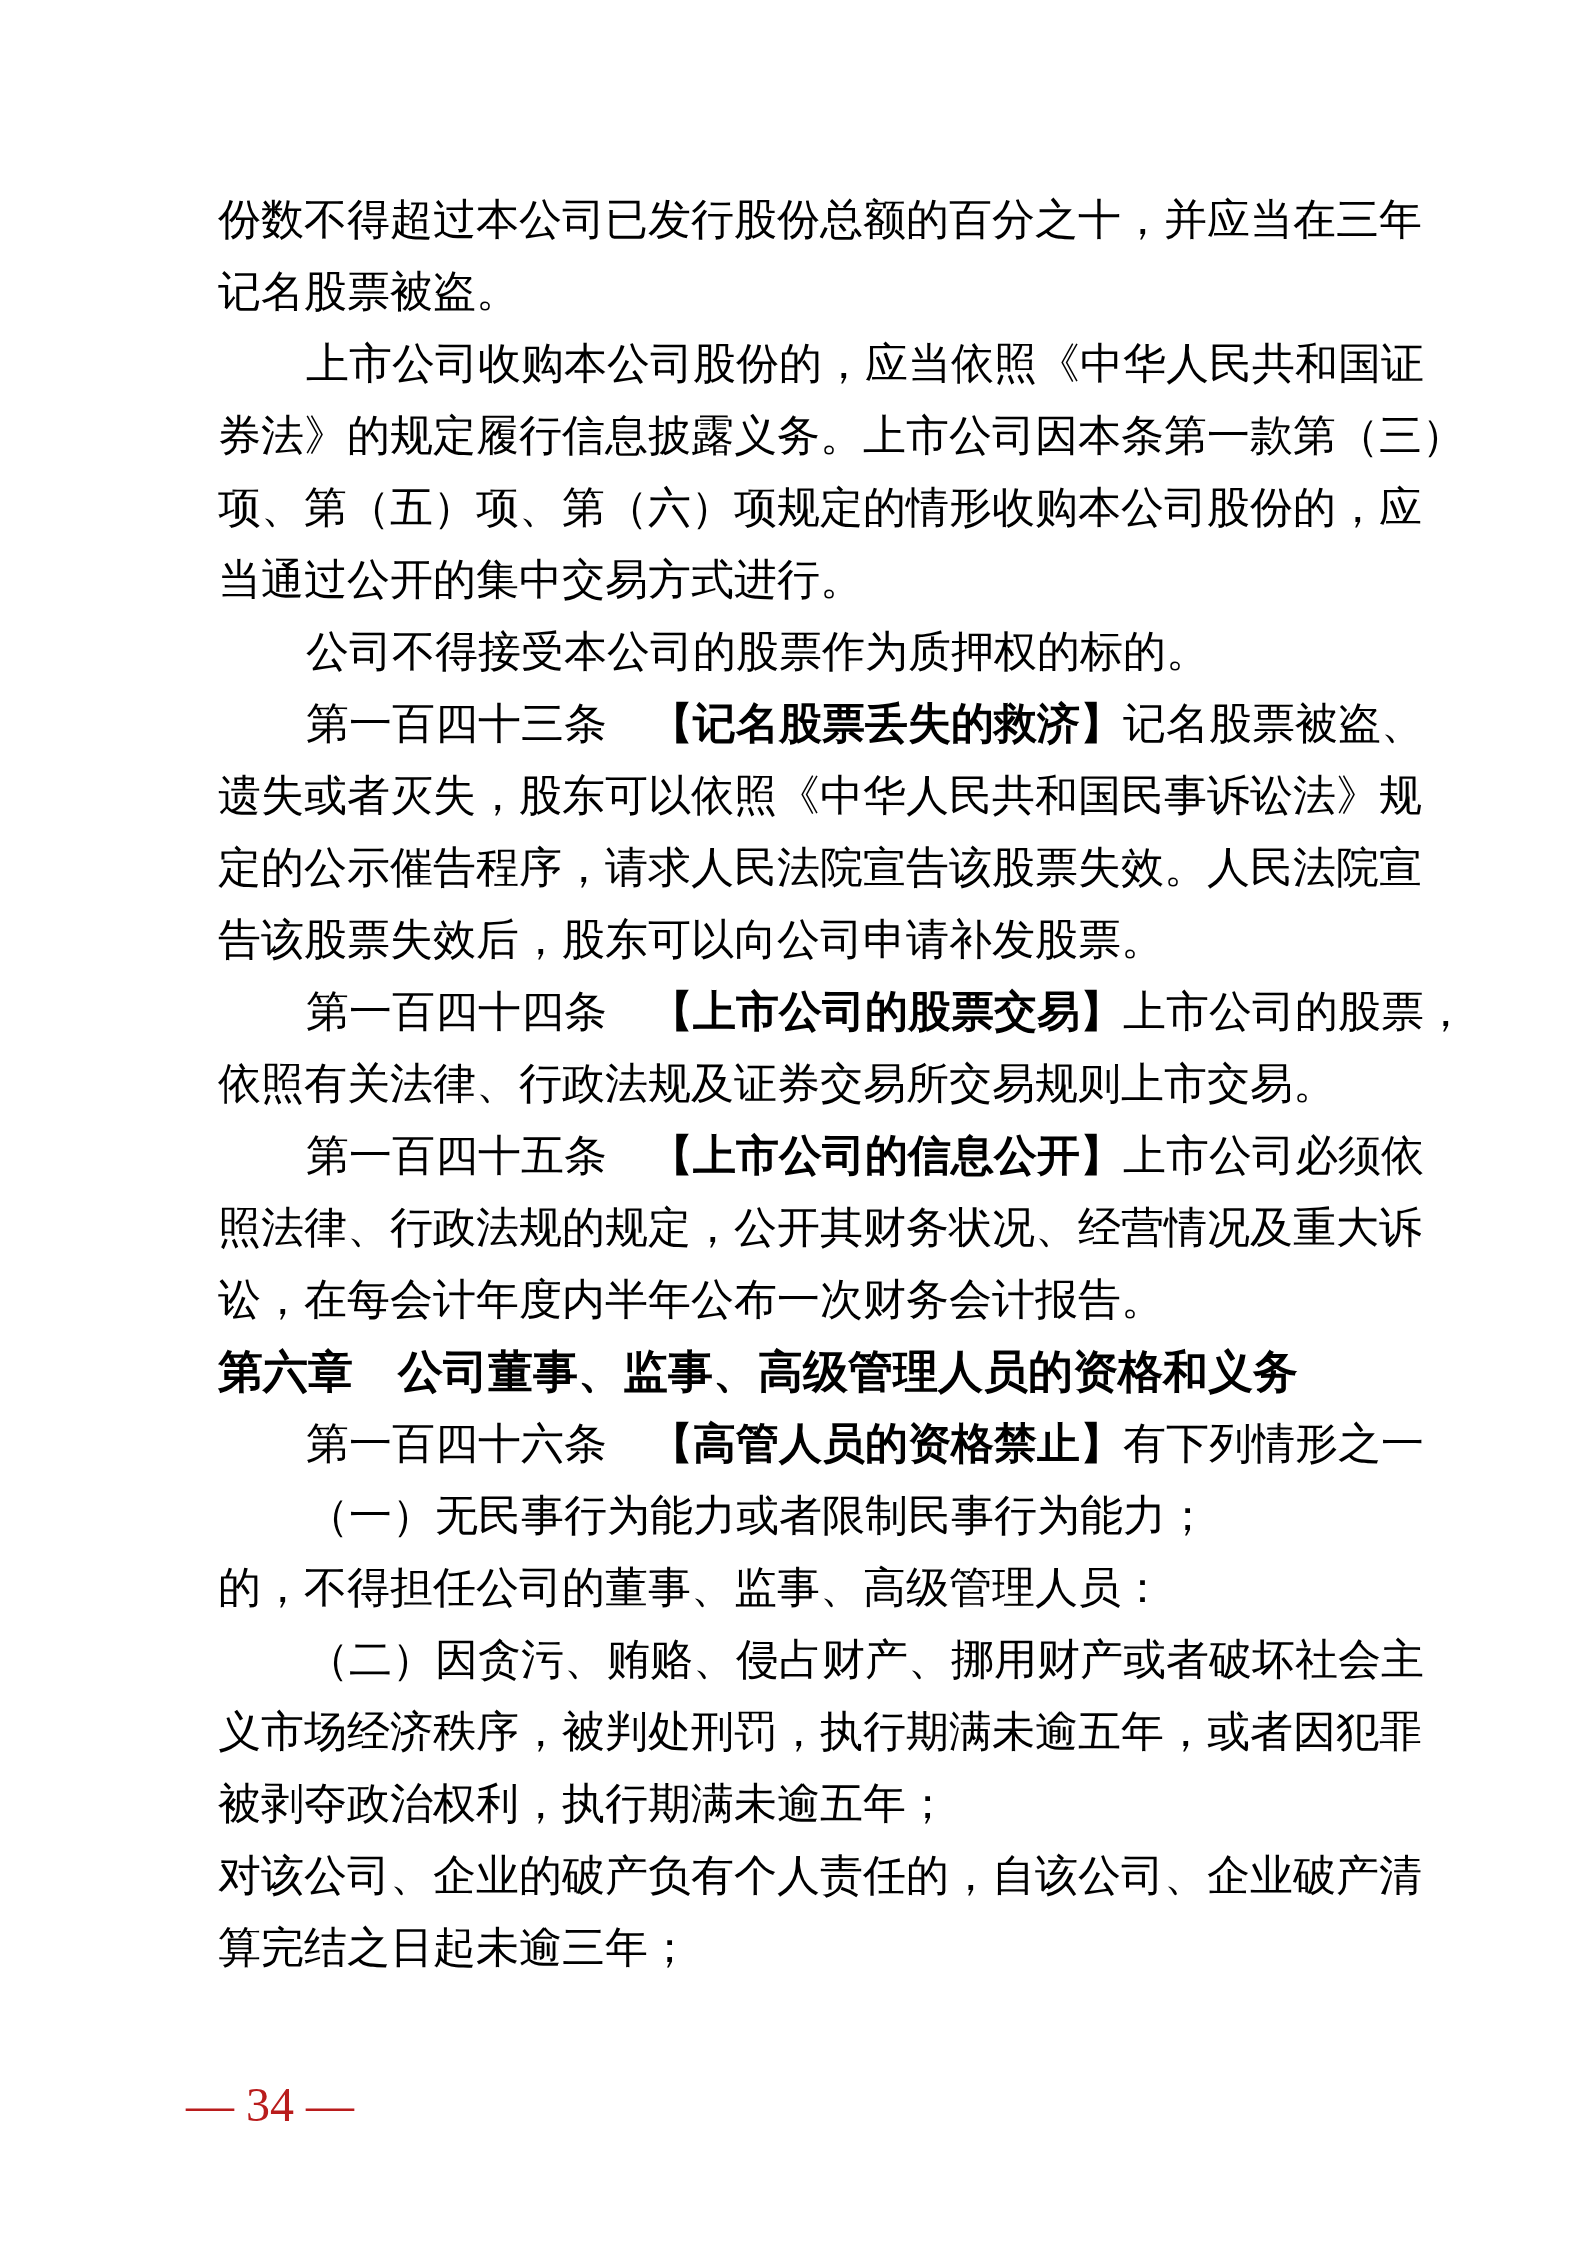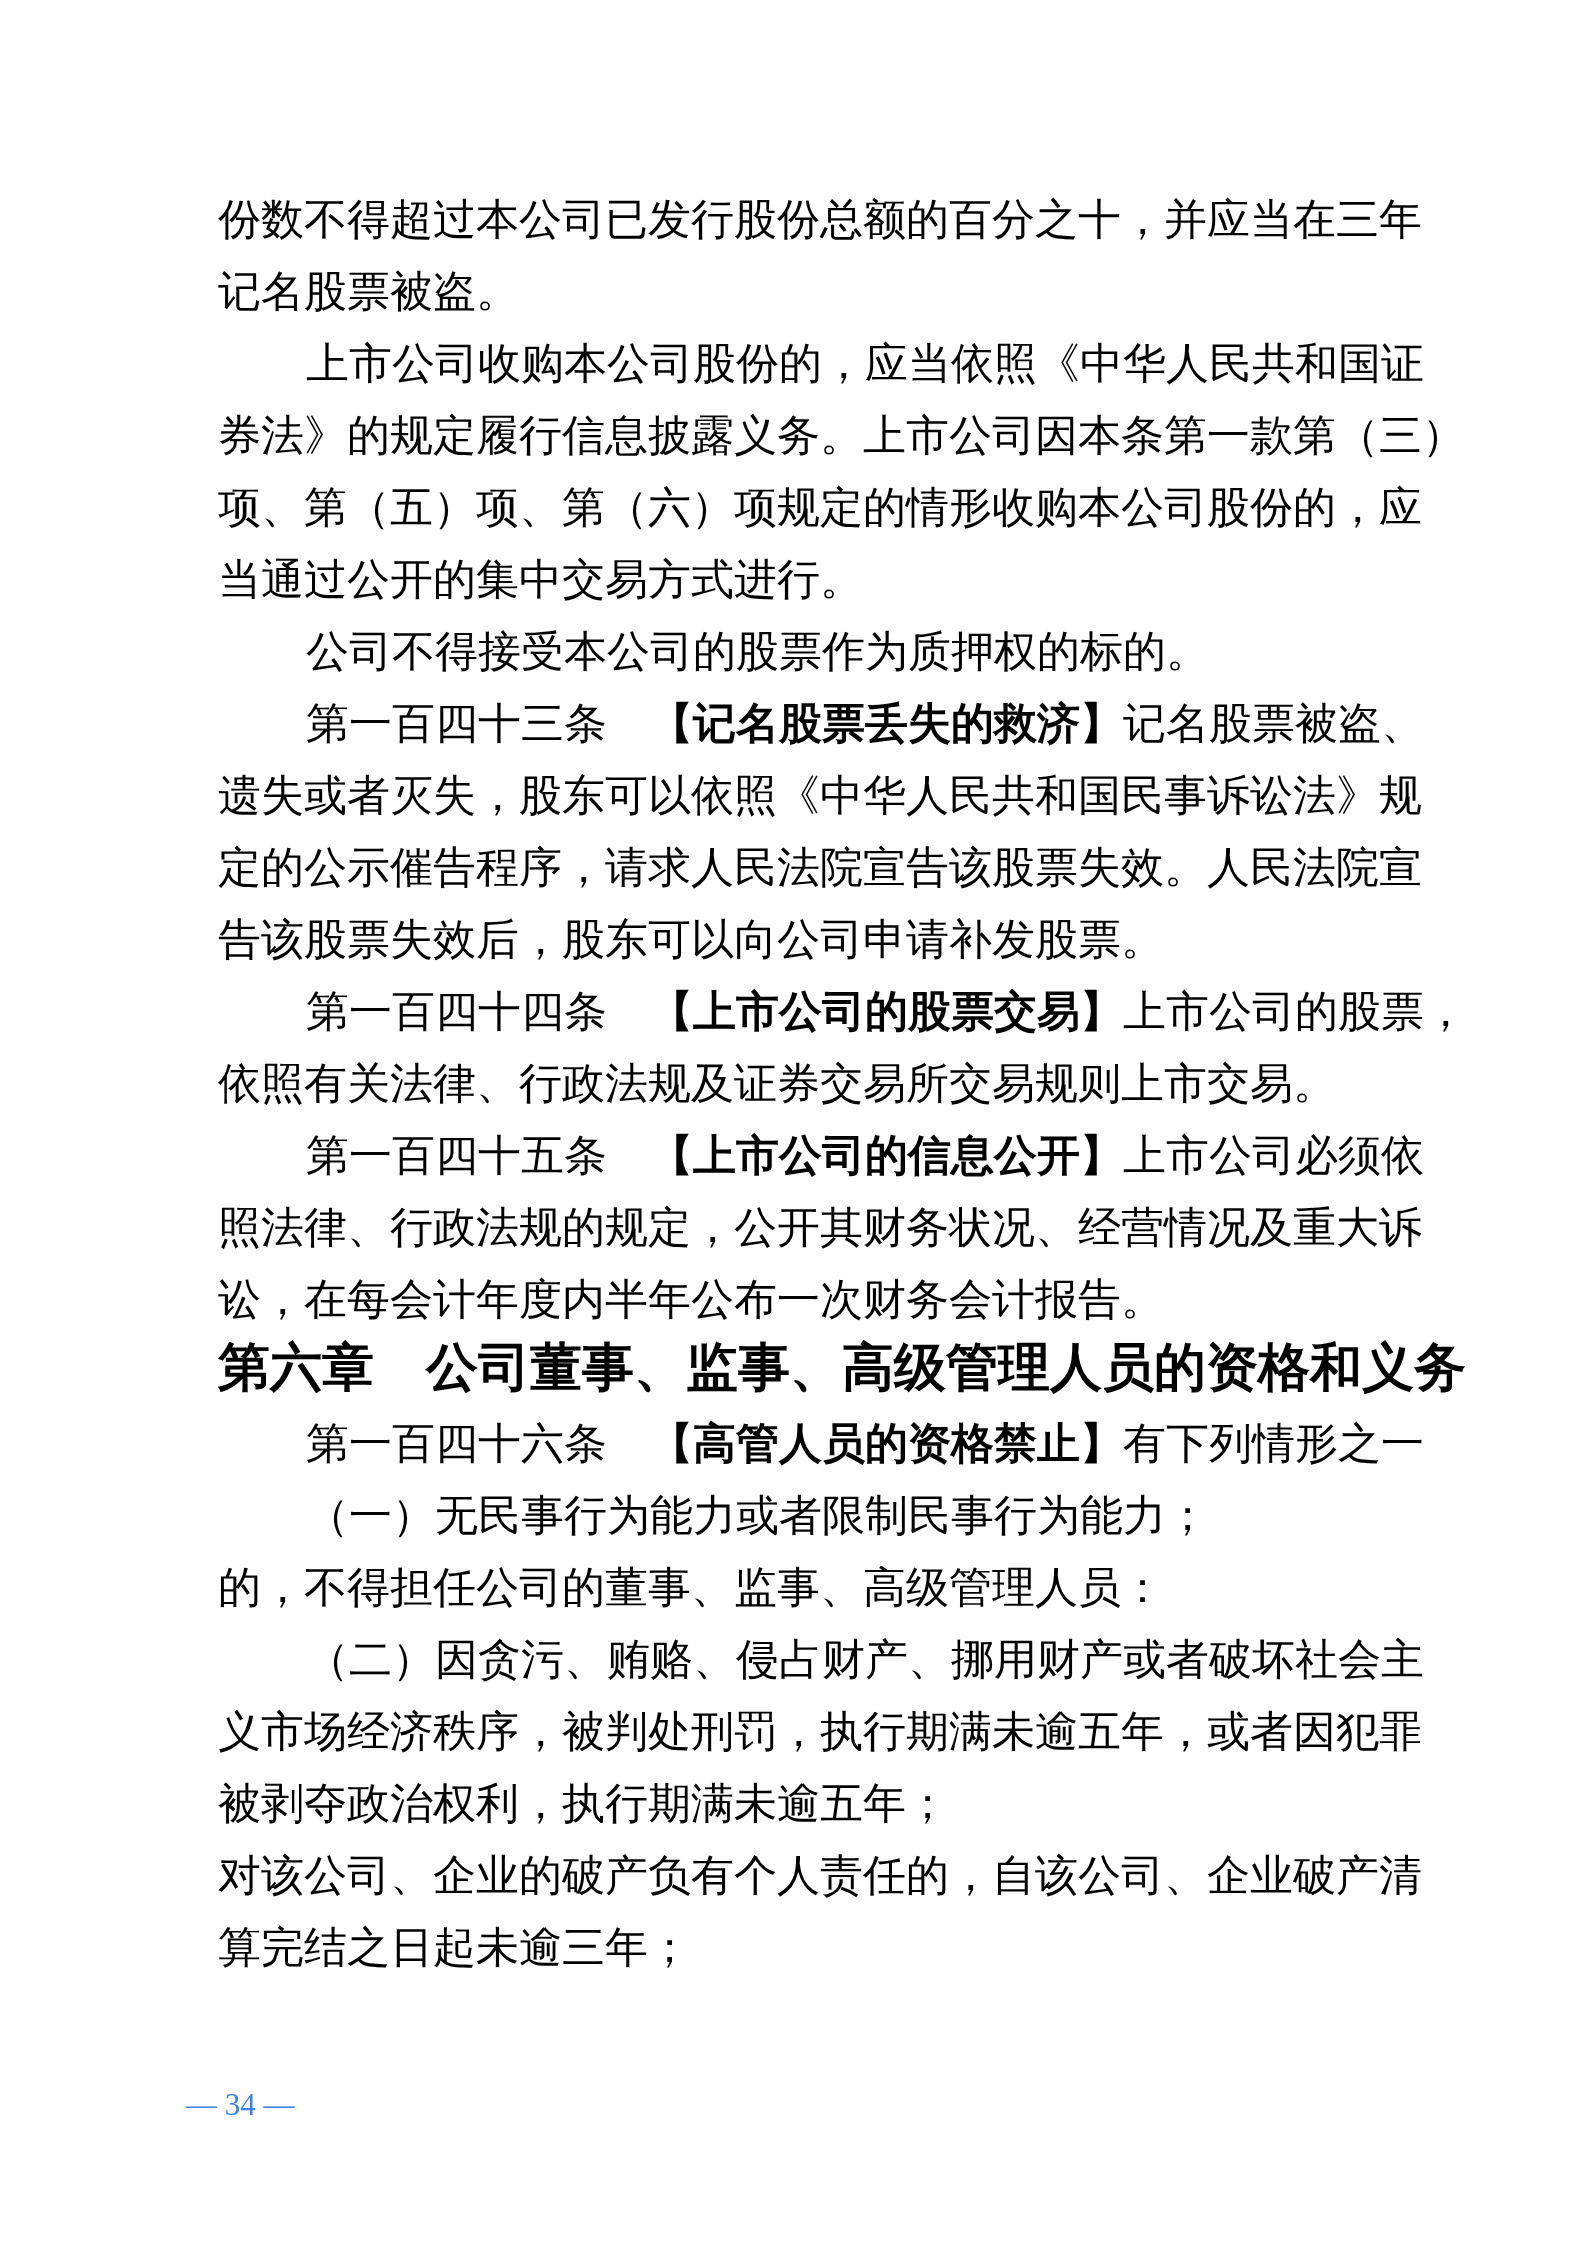--- a/index.html
+++ b/index.html
@@ -33,34 +33,33 @@
     font-weight: 400;
   }
   .line.indent {
     padding-left: 88px;
   }
   .line .b {
     font-weight: 700;
     font-family: Liberation Mono, monospace;
   }
   .line.chapter-heading {
-    text-align: center;
     font-weight: 700;
-    font-size: 52px;
-    font-family: Liberation Mono, monospace;
+    font-size: 45px;
+    font-family: Liberation Serif, serif;
     white-space: nowrap;
   }
   .footer {
     position: absolute;
     left: 158px;
     top: 2072px;
     height: 66px;
     line-height: 66px;
-    font-size: 31px;
-    color: #3b82f6;
+    font-size: 48px;
+    color: #b91c1c;
     font-family: "Liberation Serif", "DejaVu Serif", serif;
     white-space: nowrap;
   }
 </style>
 </head>
 <body>
 
 <div class="page">
 
   <main class="text-block">

